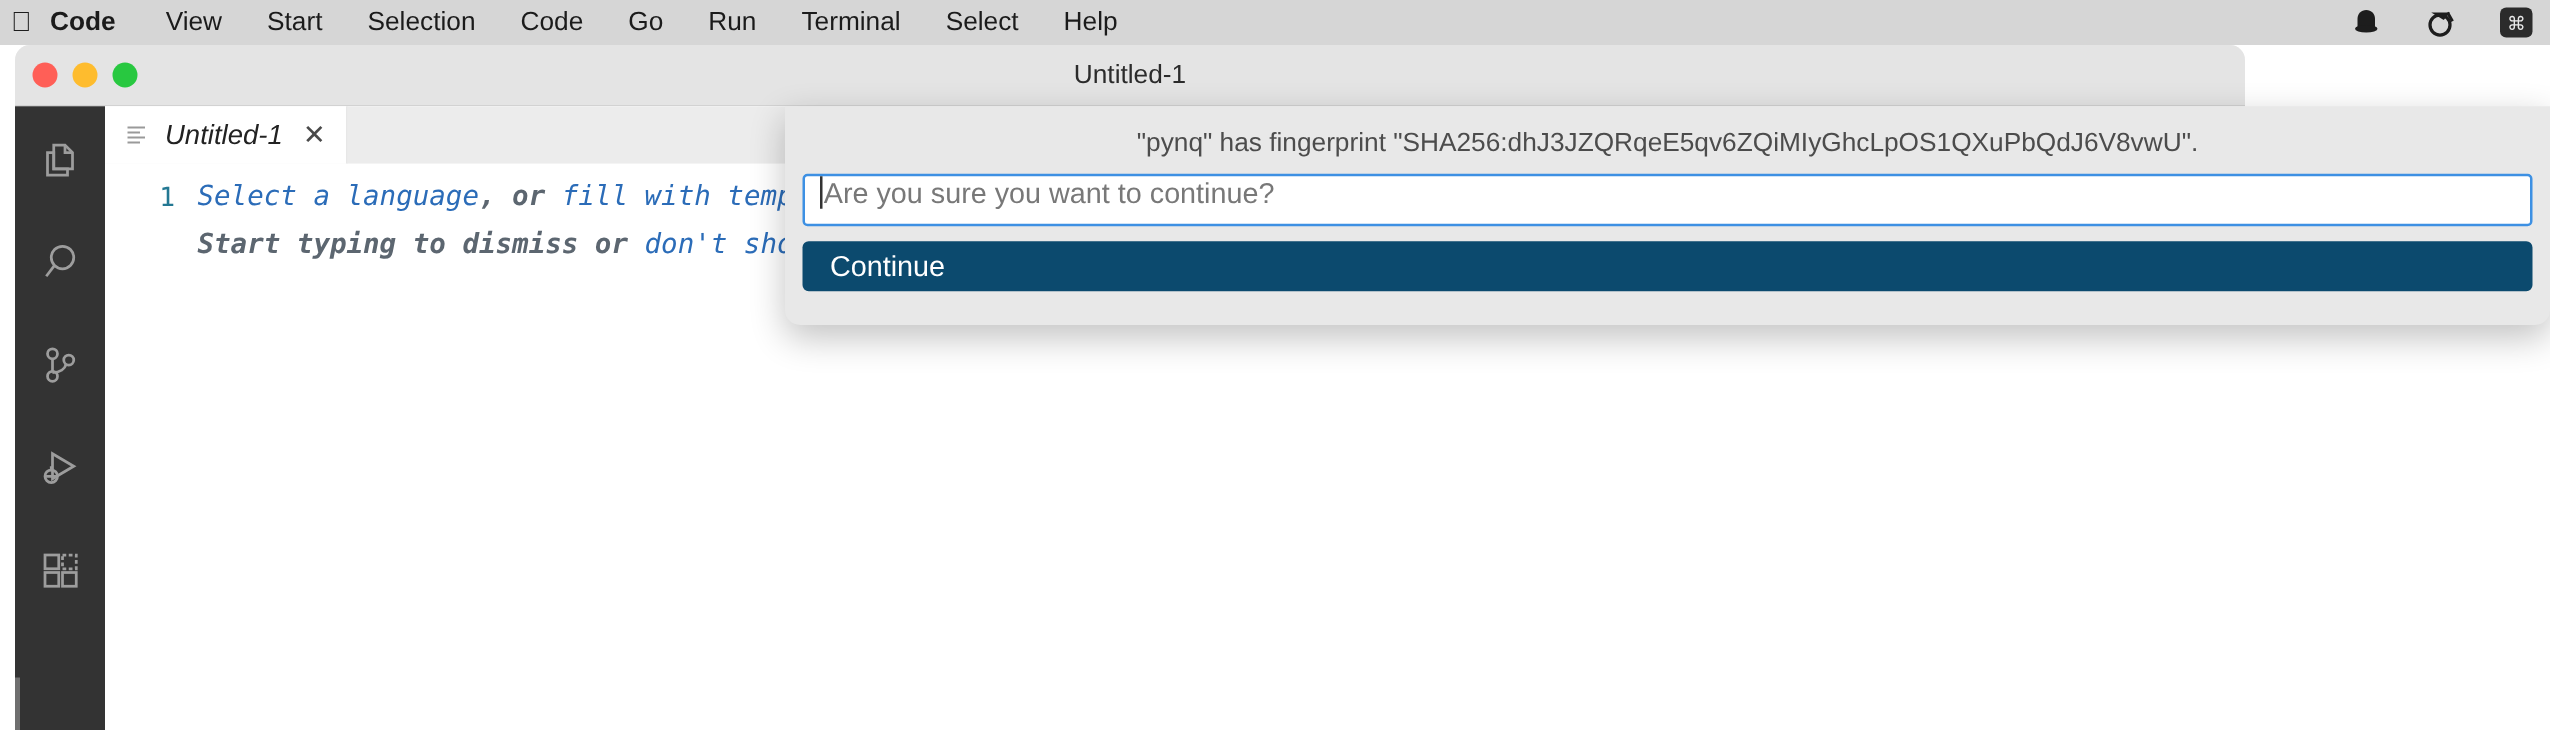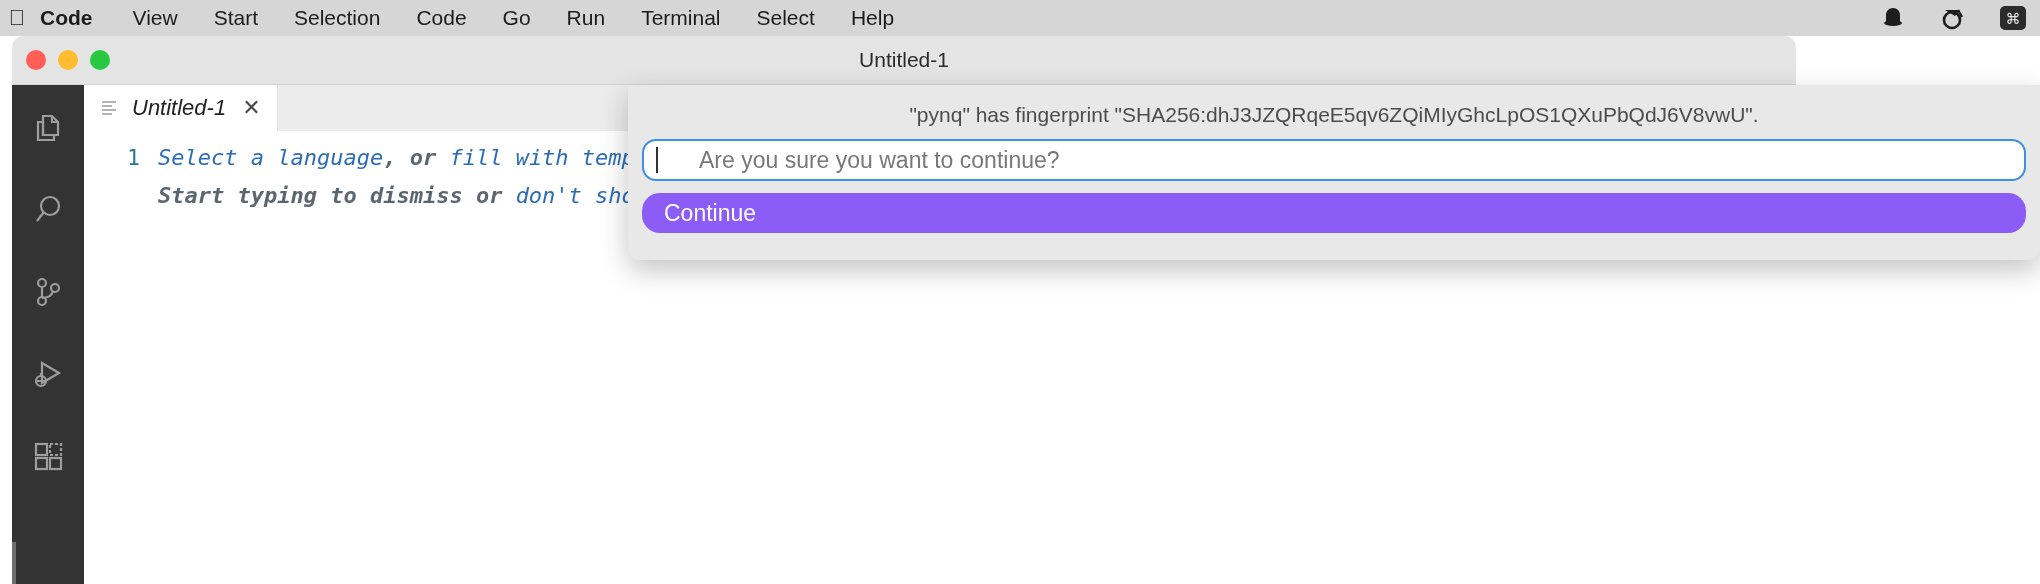--- a/index.html
+++ b/index.html
@@ -105,35 +105,34 @@
     box-shadow: 0 10px 28px rgba(0,0,0,0.24);
     padding: 12px 14px 14px 14px;
     display: flex; flex-direction: column;
   }
   .sheet-message {
     text-align: center; font-size: 21px; color: #4c4c4c;
     line-height: 28px; padding: 4px 6px 10px 6px; white-space: nowrap;
   }
   .sheet-input {
     height: 42px; background: #ffffff;
-    border: 2px solid #3d90e3; border-radius: 14px;
-    display: flex; align-items: center; padding-left: 12px;
+    border: 2px solid #3d90e3; border-radius: 4px;
+    display: flex; align-items: flex-start; padding-left: 12px;
     position: relative;
-    gap: 40px;
   }
   .caret { width: 2px; height: 26px; background: #333; margin-right: 1px; }
   .sheet-input .ph { font-size: 23px; color: #787878; }
 
   .sheet-list { margin-top: 12px; }
   .sheet-option {
     height: 40px; display: flex; align-items: center;
     padding-left: 22px; font-size: 23px; color: #2d2d2d;
     border-radius: 5px;
   }
-  .sheet-option.selected { background: #8b5cf6; color: #ffffff; border-radius: 18px; }
+  .sheet-option.selected { background: #0c4a6e; color: #ffffff; }
 </style>
 </head>
 <body>
 
 <div id="root">
 
   <div class="menubar">
     <div class="menubar-left">
       <div class="apple-glyph"></div>
       <div class="menu-item app-name">Code</div>

